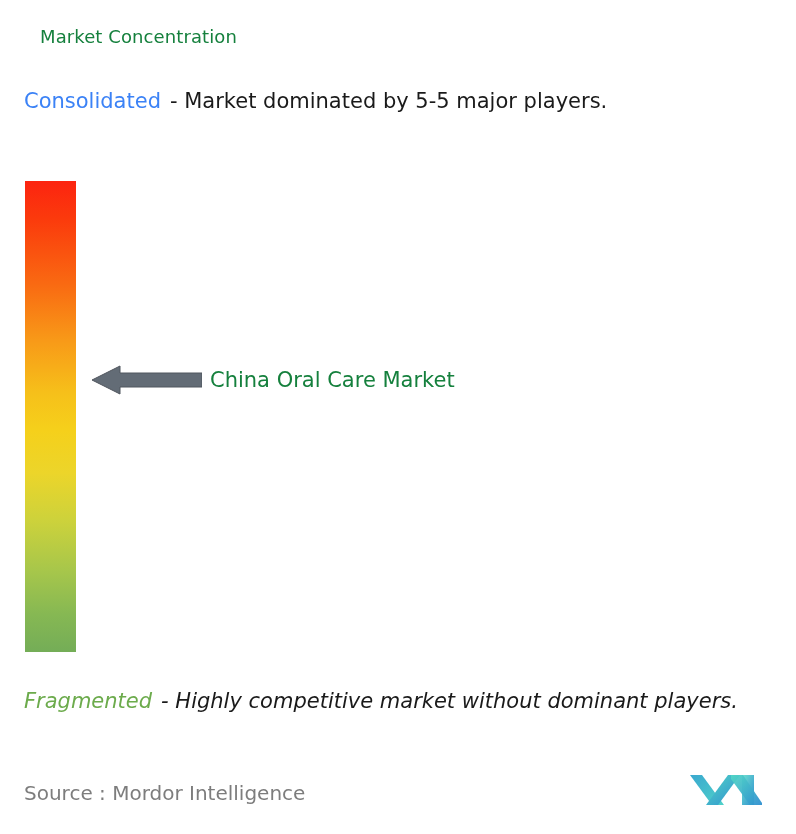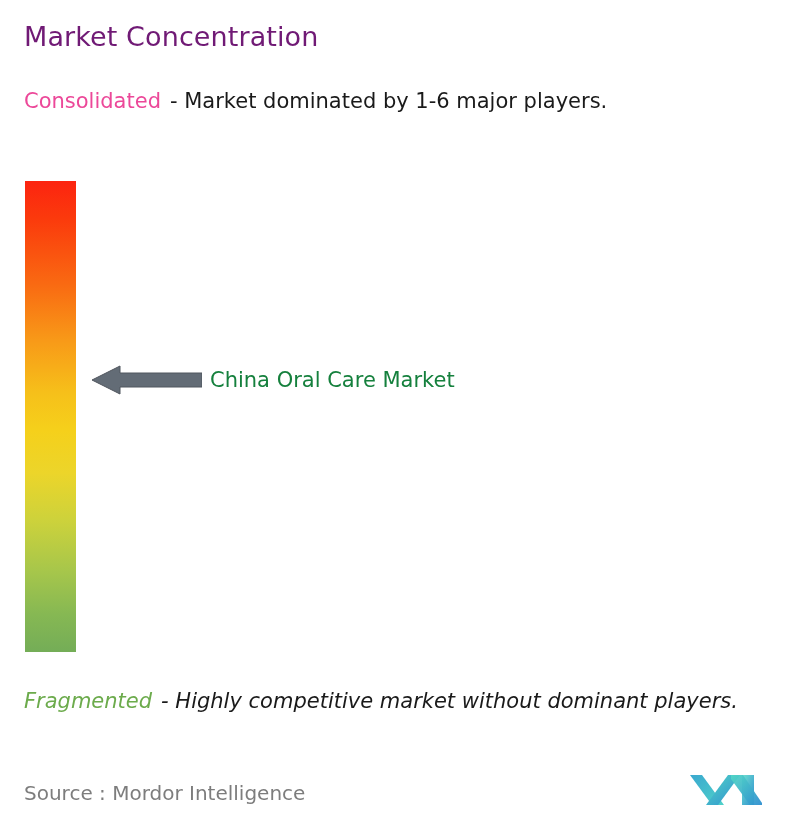--- a/index.html
+++ b/index.html
@@ -17,25 +17,25 @@
   }
 
   .page {
     position: absolute;
     inset: 0;
   }
 
   
   .chart-title {
     position: absolute;
-    left: 24px;
+    left: 40px;
     top: 20px;
-    font-size: 27px;
+    font-size: 18px;
     line-height: 34px;
-    color: #701a75;
+    color: #15803d;
     font-weight: 400;
     letter-spacing: 0.1px;
     white-space: nowrap;
   }
 
   
   .caption-top {
     position: absolute;
     left: 24px;
     top: 86px;
@@ -48,21 +48,21 @@
     position: absolute;
     left: 24px;
     top: 686px;
     width: 760px;
     font-size: 21px;
     line-height: 31px;
     color: #1a1a1a;
     font-style: italic;
   }
   .kw-consolidated {
-    color: #ec4899;
+    color: #3b82f6;
   }
   .kw-fragmented {
     color: #6cab4c;
   }
   .kw-gap {
     display: inline-block;
     width: 9px;
   }
 
   
@@ -134,21 +134,21 @@
   }
 </style>
 </head>
 <body>
 
 <div class="page">
 
   <div class="chart-title">Market Concentration</div>
 
   <div class="caption-top">
-    <span class="kw-consolidated">Consolidated</span><span class="kw-gap"></span><span>- Market dominated by 1-6 major players.</span>
+    <span class="kw-consolidated">Consolidated</span><span class="kw-gap"></span><span>- Market dominated by 5-5 major players.</span>
   </div>
 
   <div class="scale-bar"></div>
 
   <div class="pointer-group">
     <svg class="pointer-arrow" viewBox="0 0 110 32">
       <polygon points="0,16 28,2 28,9 110,9 110,23 28,23 28,30" fill="#636c76" stroke="#50565e" stroke-width="1"></polygon>
     </svg>
     <div class="pointer-label">China Oral Care Market</div>
   </div>

